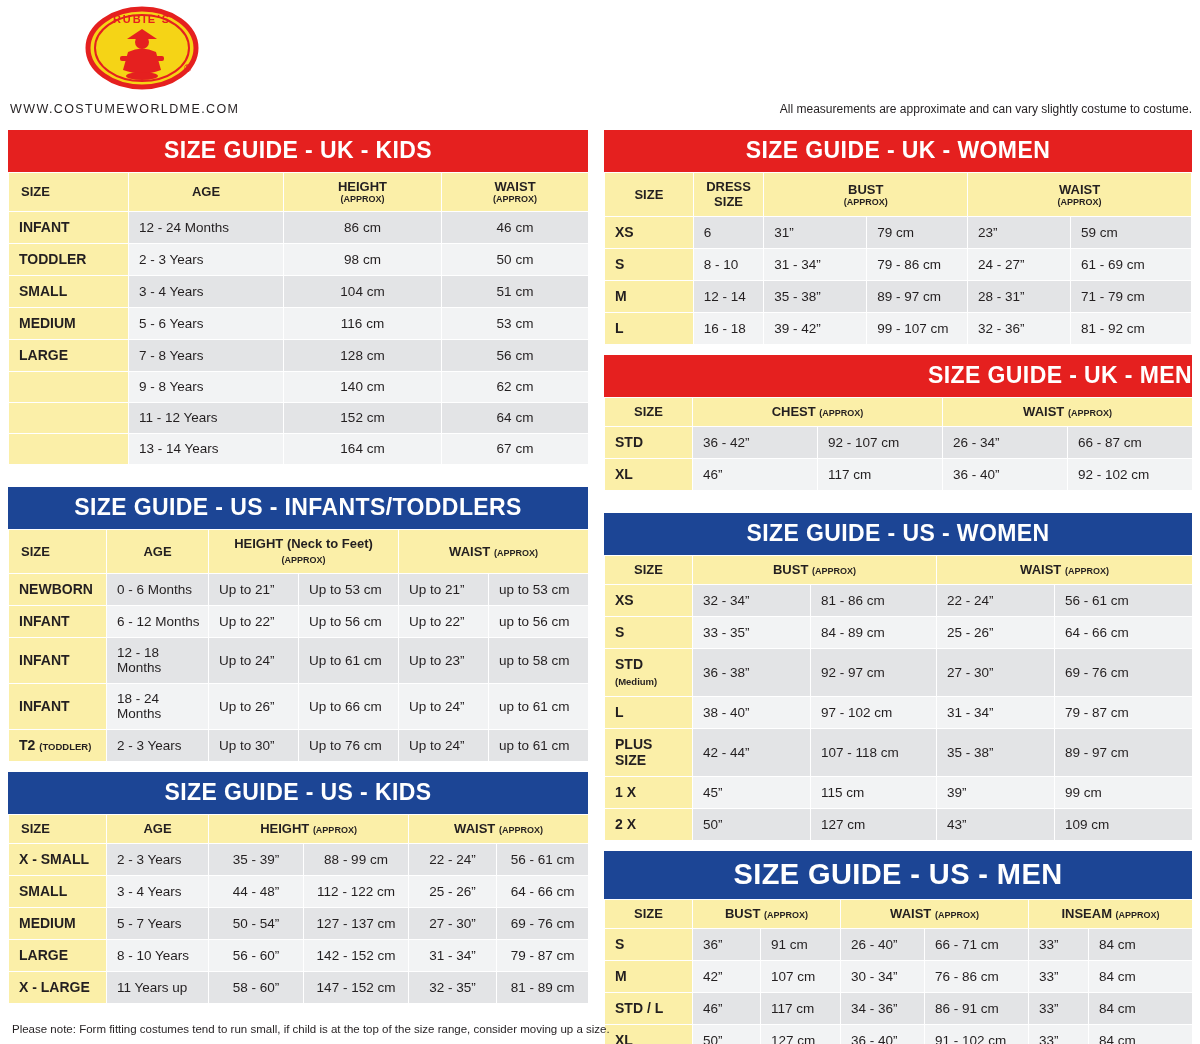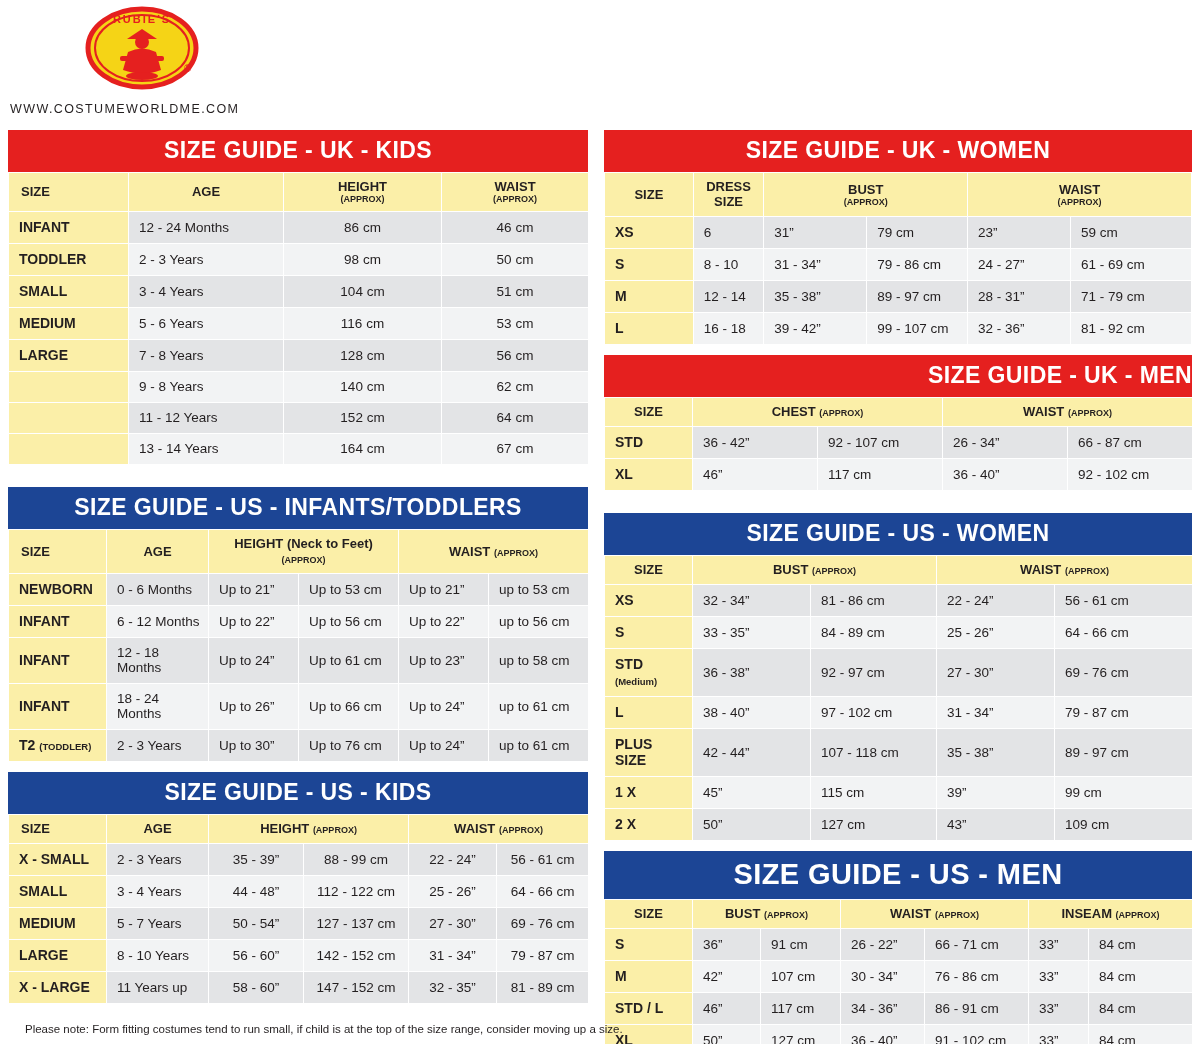--- a/index.html
+++ b/index.html
@@ -76,21 +76,21 @@
   .sub { font-size: 9.5px; font-weight: bold; }
 
   .bg-grey { background: #e3e4e6; }
   .bg-light { background: #f2f3f4; }
   .bg-yellow { background: #fbefa8; }
 
   .spacer-lg { height: 22px; }
   .spacer-sm { height: 10px; }
 
   .note {
-    position: absolute; left: 25px; top: 1023px;
+    position: absolute; left: 12px; top: 1023px;
     font-size: 11.5px; color: #231f20;
   }
 </style>
 </head>
 <body>
 
 <div class="page">
 
   <div class="header">
     <div class="logo">
@@ -103,20 +103,21 @@
           <path d="M43 33 l15 -10 l15 10 z"></path>
           <path d="M44 46 q14 -7 28 0 l5 18 q-18 7 -38 0 z"></path>
           <rect x="36" y="50" width="9" height="5" rx="2"></rect>
           <rect x="71" y="50" width="9" height="5" rx="2"></rect>
           <ellipse cx="58" cy="70" rx="16" ry="4"></ellipse>
         </g>
         <text x="100" y="66" font-family="Liberation Sans, sans-serif" font-size="10" fill="#e5201f">®</text>
       </svg>
     </div>
     <div class="site-url">WWW.COSTUMEWORLDME.COM</div>
+    <div class="disclaimer">All measurements are approximate and can vary slightly costume to costume.</div>
   </div>
 
   <div class="cols">
 
     <div class="col-left">
 
       <div class="block">
         <div class="title-bar title-red t-kids">SIZE GUIDE - UK - KIDS</div>
         <table>
           <colgroup>
@@ -494,21 +495,21 @@
               <tr class="hdr">
             <td>SIZE</td>
             <td colspan="2"><span>BUST</span> <span class="approx-inline">(APPROX)</span></td>
             <td colspan="2"><span>WAIST</span> <span class="approx-inline">(APPROX)</span></td>
             <td colspan="2"><span>INSEAM</span> <span class="approx-inline">(APPROX)</span></td>
           </tr>
           <tr class="row">
             <td class="bg-yellow lbl">S</td>
             <td class="bg-grey">36”</td>
             <td class="bg-grey">91 cm</td>
-            <td class="bg-grey">26 - 22”</td>
+            <td class="bg-grey">26 - 40”</td>
             <td class="bg-grey">66 - 71 cm</td>
             <td class="bg-grey">33”</td>
             <td class="bg-grey">84 cm</td>
           </tr>
           <tr class="row">
             <td class="bg-yellow lbl">M</td>
             <td class="bg-light">42”</td>
             <td class="bg-light">107 cm</td>
             <td class="bg-light">30 - 34”</td>
             <td class="bg-light">76 - 86 cm</td>

